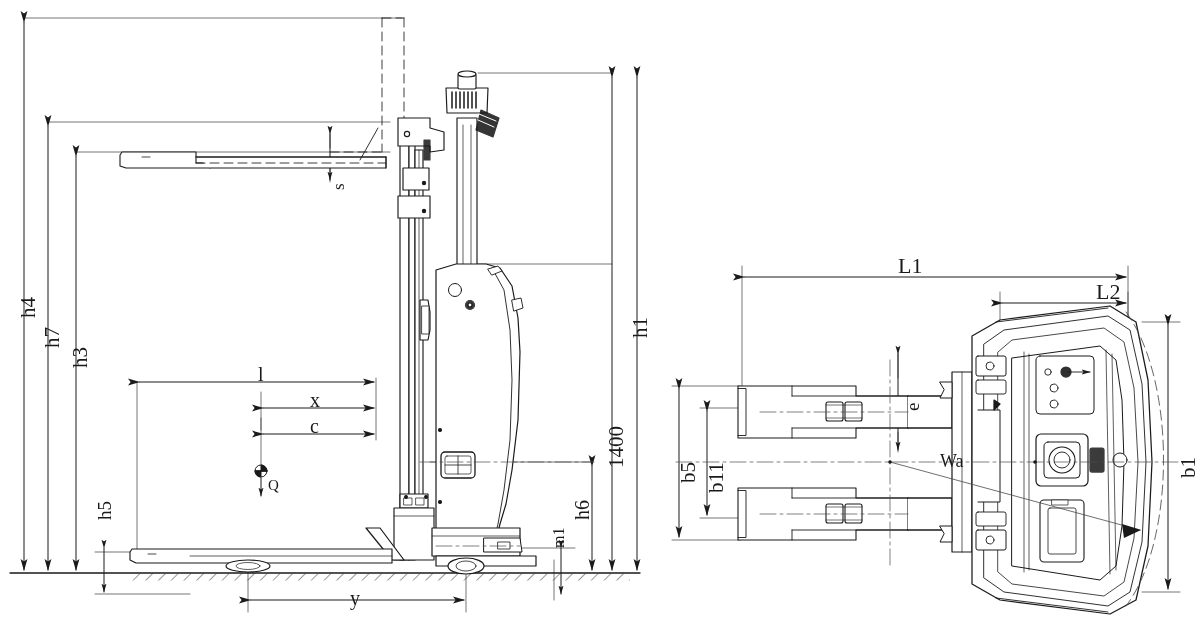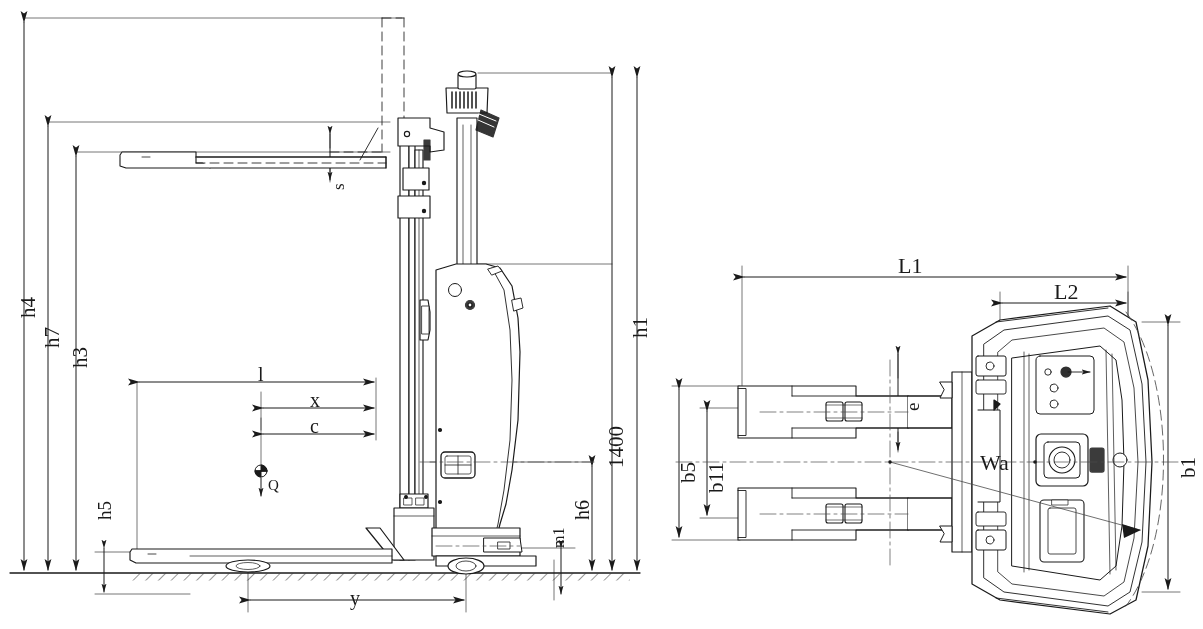--- a/index.html
+++ b/index.html
@@ -351,20 +351,20 @@
 <div class="dimlabel" style="left:310px;top:416px;font-size:20px;">c</div>
 <div class="dimlabel" style="left:268px;top:478px;font-size:15px;">Q</div>
 <div class="dimlabel" style="left:350px;top:588px;font-size:20px;">y</div>
 
 <div class="dimlabel vert" style="left:551px;top:548px;font-size:16px;">m1</div>
 <div class="dimlabel vert" style="left:572px;top:520px;font-size:20px;">h6</div>
 <div class="dimlabel vert" style="left:606px;top:468px;font-size:21px;">1400</div>
 <div class="dimlabel vert" style="left:630px;top:338px;font-size:21px;">h1</div>
 
 <div class="dimlabel" style="left:898px;top:255px;font-size:22px;">L1</div>
-<div class="dimlabel" style="left:1054px;top:281px;font-size:22px;">L2</div>
+<div class="dimlabel" style="left:1096px;top:281px;font-size:22px;">L2</div>
 <div class="dimlabel vert" style="left:678px;top:483px;font-size:21px;">b5</div>
 <div class="dimlabel vert" style="left:706px;top:493px;font-size:21px;">b11</div>
 <div class="dimlabel vert" style="left:903px;top:411px;font-size:19px;">e</div>
-<div class="dimlabel" style="left:940px;top:452px;font-size:22px;margin-left:40px;">Wa</div>
+<div class="dimlabel" style="left:940px;top:452px;font-size:18px;">Wa</div>
 <div class="dimlabel vert" style="left:1178px;top:478px;font-size:21px;">b1</div>
 
 </div>
 
 </body></html>

